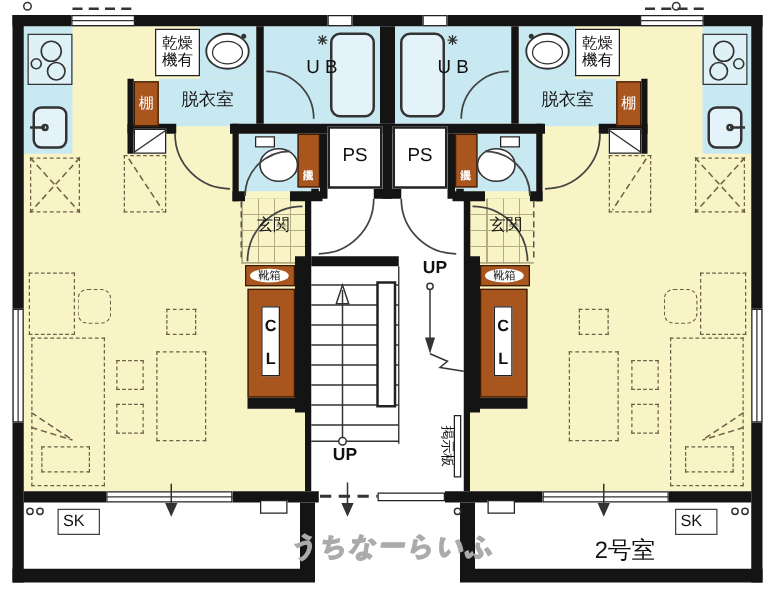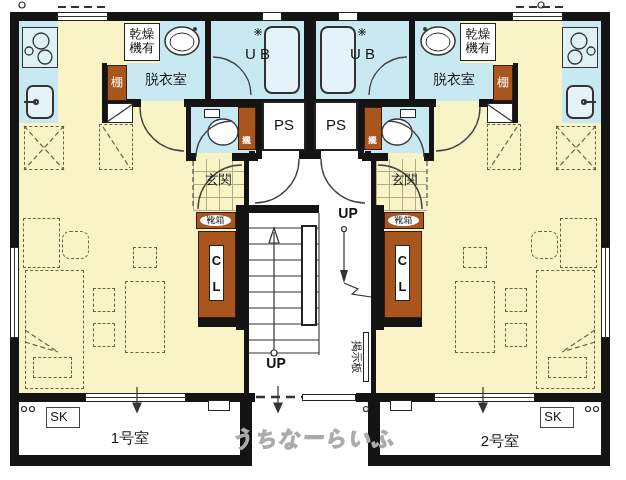--- a/index.html
+++ b/index.html
@@ -294,17 +294,16 @@
   <div class="abs lbl" style="left:316px;top:44px;width:93px;height:20px;font-size:15px;letter-spacing:4px;padding-left:4px;">UB</div>
   <div class="abs lbl" style="left:262px;top:114px;width:44px;height:22px;font-size:15px;">PS</div>
   <div class="abs lbl" style="left:314px;top:114px;width:44px;height:22px;font-size:15px;">PS</div>
   <div class="abs lbl" style="left:193px;top:172px;width:51px;height:16px;font-size:13px;">玄関</div>
   <div class="abs lbl" style="left:379px;top:172px;width:51px;height:16px;font-size:13px;">玄関</div>
   <div class="abs lbl" style="left:328px;top:206px;width:40px;height:16px;font-size:14px;font-weight:600;">UP</div>
   <div class="abs lbl" style="left:256px;top:356px;width:40px;height:16px;font-size:14px;font-weight:600;">UP</div>
   <div class="abs lbl" style="left:336px;top:350px;width:42px;height:14px;font-size:11px;transform:rotate(90deg);">掲示板</div>
   <div class="abs lbl" style="left:46px;top:407px;width:34px;height:21px;background:#fff;border:1.5px solid #444;font-size:13px;padding-right:8px;">SK</div>
   <div class="abs lbl" style="left:540px;top:407px;width:34px;height:21px;background:#fff;border:1.5px solid #444;font-size:13px;padding-right:8px;">SK</div>
-  <div class="abs lbl" style="left:90px;top:429px;width:80px;height:18px;font-size:15px;">1号室</div>
-  <div class="abs lbl" style="left:460px;top:432px;width:80px;height:18px;font-size:15px;">2号室</div>
+  <div class="abs lbl" style="left:460px;top:432px;width:80px;height:18px;font-size:19px;">2号室</div>
   <div class="abs lbl watermark" style="left:228px;top:424px;width:174px;height:28px;">うちなーらいふ</div>
 
 </div>
 
 </body></html>

